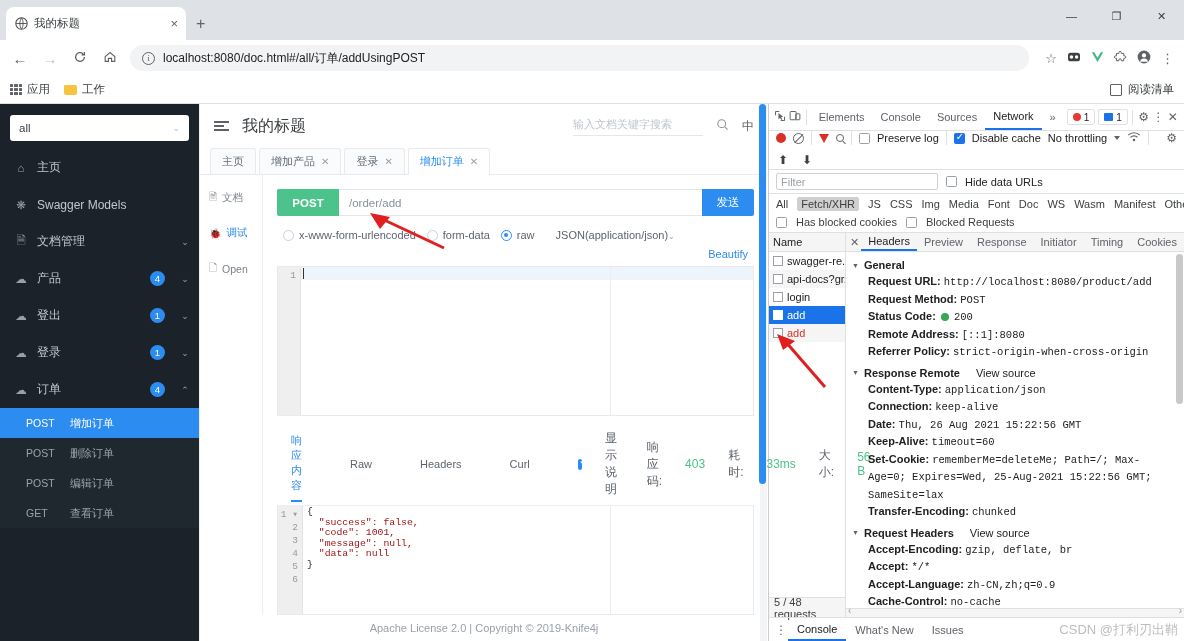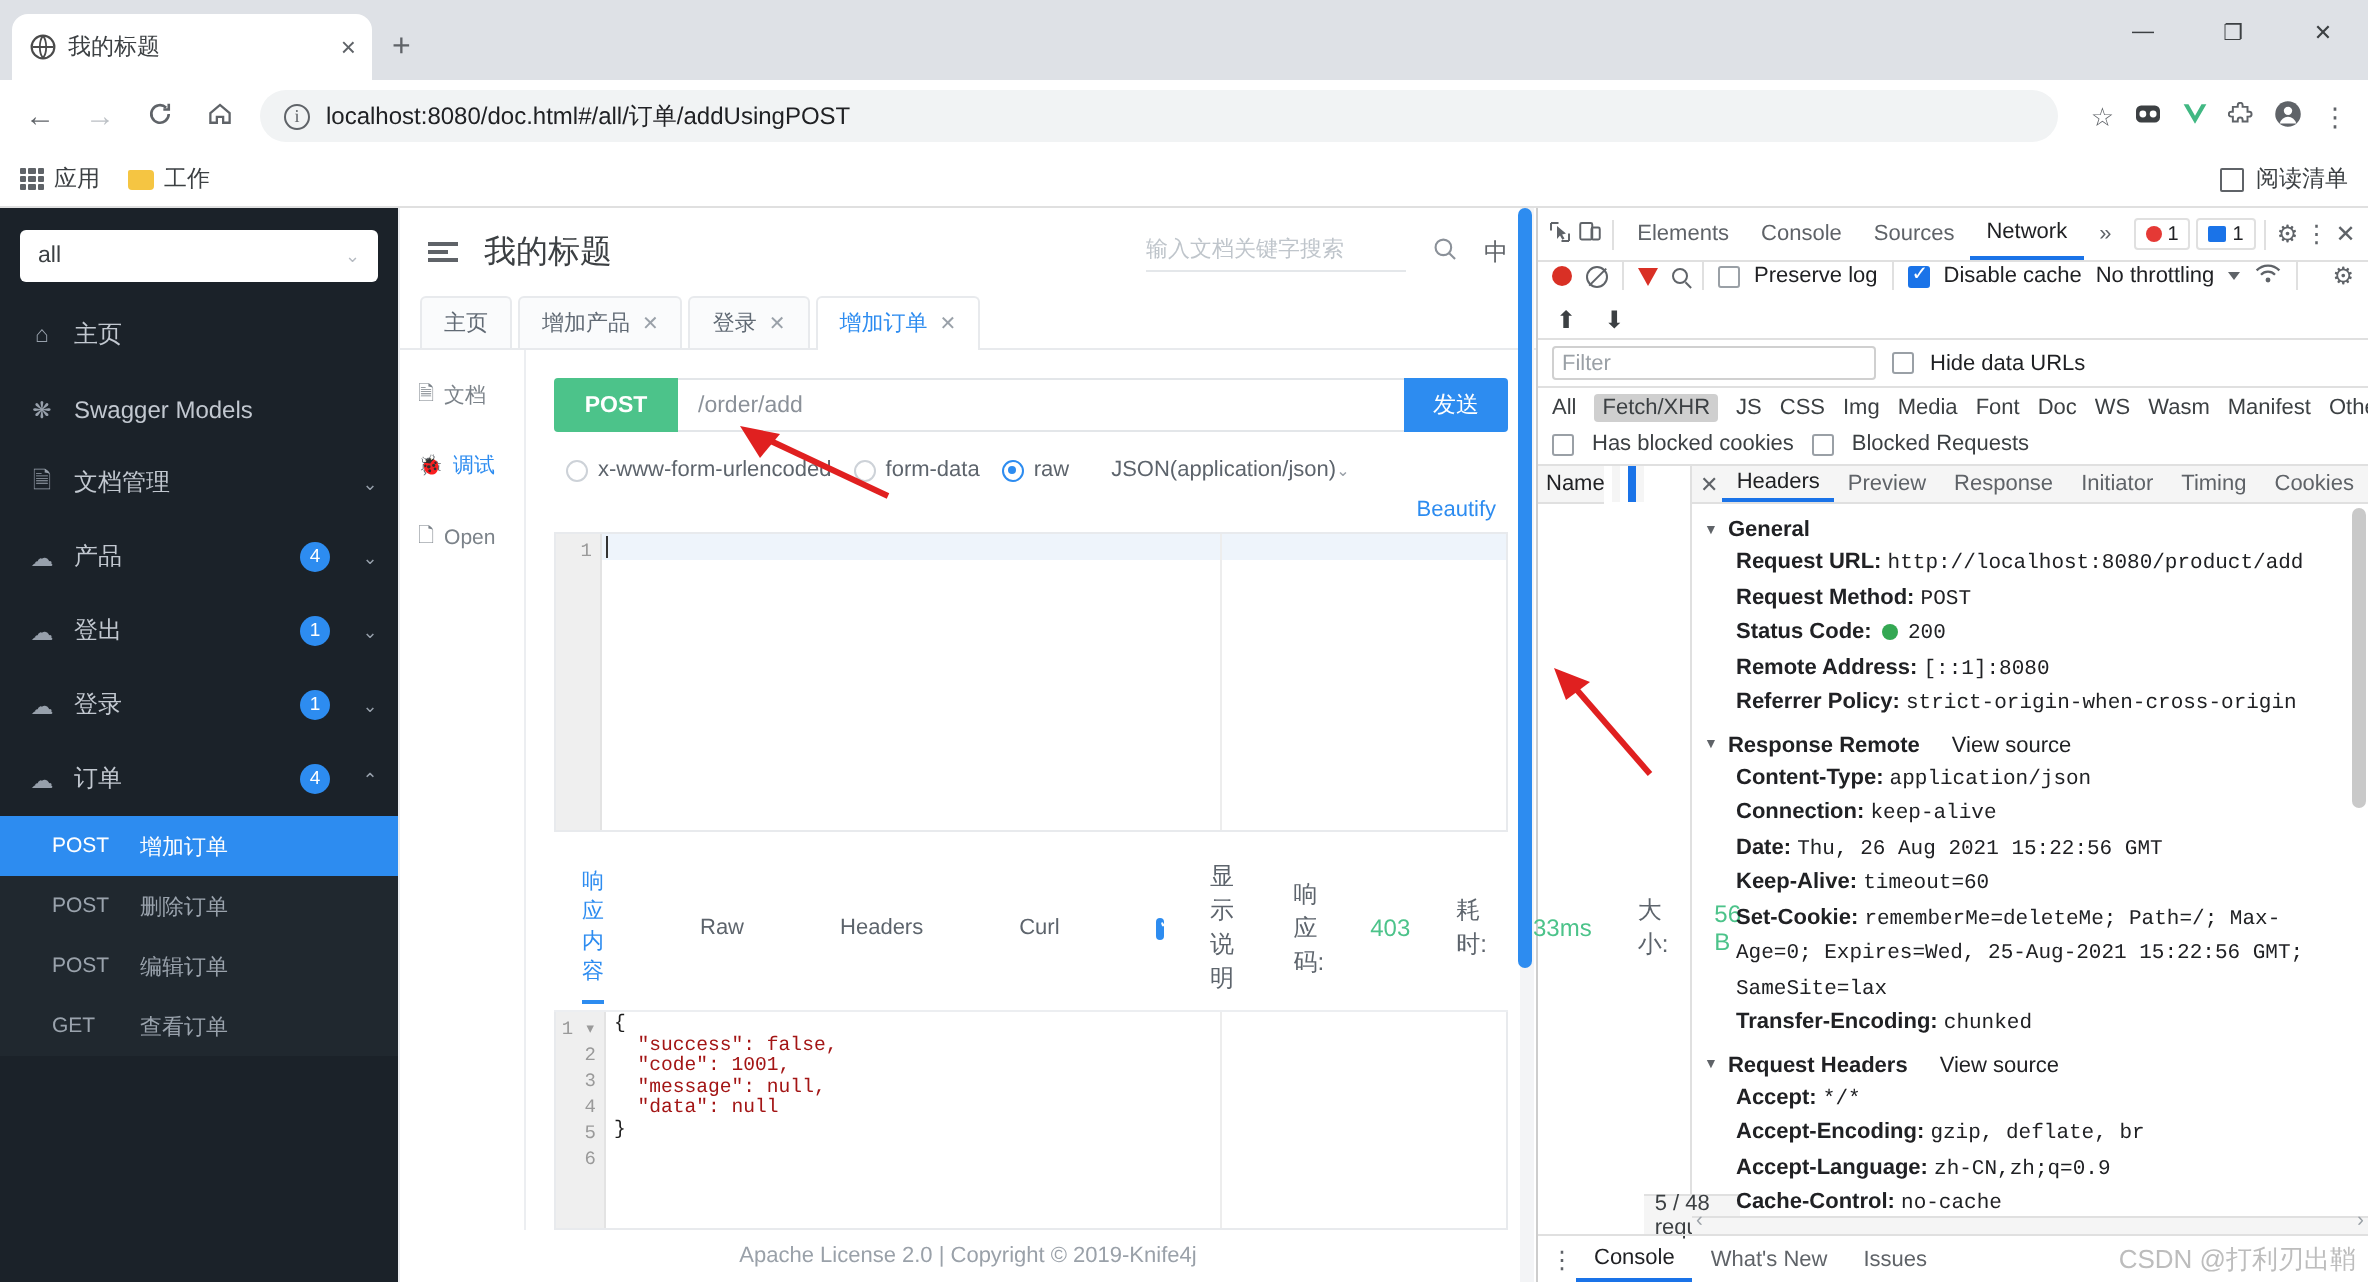--- a/index.html
+++ b/index.html
@@ -223,21 +223,21 @@
 
   .dt-filterbar { display:flex; align-items:center; gap:8px; padding:3px 7px; border-bottom:1px solid #e0e0e0; }
   .filter-input { width:162px; height:17px; border:1px solid #d0d0d0; border-radius:2px;
                   padding:0 4px; font-size:11px; color:#9aa0a6; display:flex; align-items:center; }
   .dt-typebar { display:flex; align-items:center; gap:9px; padding:3px 7px; font-size:11px; color:#3c4043; }
   .type-chip.sel { background:#cfcfcf; border-radius:2px; padding:1px 4px; }
   .dt-blockbar { display:flex; align-items:center; gap:9px; padding:2px 7px 4px 7px;
                  border-bottom:1px solid #e0e0e0; font-size:11px; color:#3c4043; }
 
   .dt-main { flex:1; display:flex; min-height:0; }
-  .req-list { width:77px; border-right:1px solid #e0e0e0; display:flex; flex-direction:row;
+  .req-list { width:77px; border-right:1px solid #e0e0e0; display:flex; flex-direction:column;
               position:relative; }
   .req-head { height:19px; display:flex; align-items:center; padding-left:4px; font-size:11px;
               border-bottom:1px solid #e0e0e0; background:#f5f5f5; }
   .req-row { height:18px; display:flex; align-items:center; gap:4px; padding-left:4px; font-size:11px;
              color:#202124; white-space:nowrap; overflow:hidden; }
   .req-row .rcb { width:10px; height:10px; border:1px solid #9aa0a6; background:#fff; flex:none; }
   .req-row.alt { background:#f5f5f5; }
   .req-row.sel { background:#1a73e8; color:#fff; }
   .req-row.sel .rcb { border-color:#fff; }
   .req-row.red { color:#d93025; }
@@ -776,26 +776,26 @@
               <span class="hname">Transfer-Encoding:</span>
               <span class="hval">chunked</span>
             </div>
 
             <div class="sec-title" style="margin-top:6px">
               <span class="tw">▼</span>
               <span>Request Headers</span>
               <span class="viewsrc">View source</span>
             </div>
             <div class="hrow">
+              <span class="hname">Accept-Encoding:</span>
+              <span class="hval">gzip, deflate, br</span>
+            </div>
+            <div class="hrow">
               <span class="hname">Accept:</span>
               <span class="hval">*/*</span>
-            </div>
-            <div class="hrow">
-              <span class="hname">Accept-Encoding:</span>
-              <span class="hval">gzip, deflate, br</span>
             </div>
             <div class="hrow">
               <span class="hname">Accept-Language:</span>
               <span class="hval">zh-CN,zh;q=0.9</span>
             </div>
             <div class="hrow">
               <span class="hname">Cache-Control:</span>
               <span class="hval">no-cache</span>
             </div>
 

